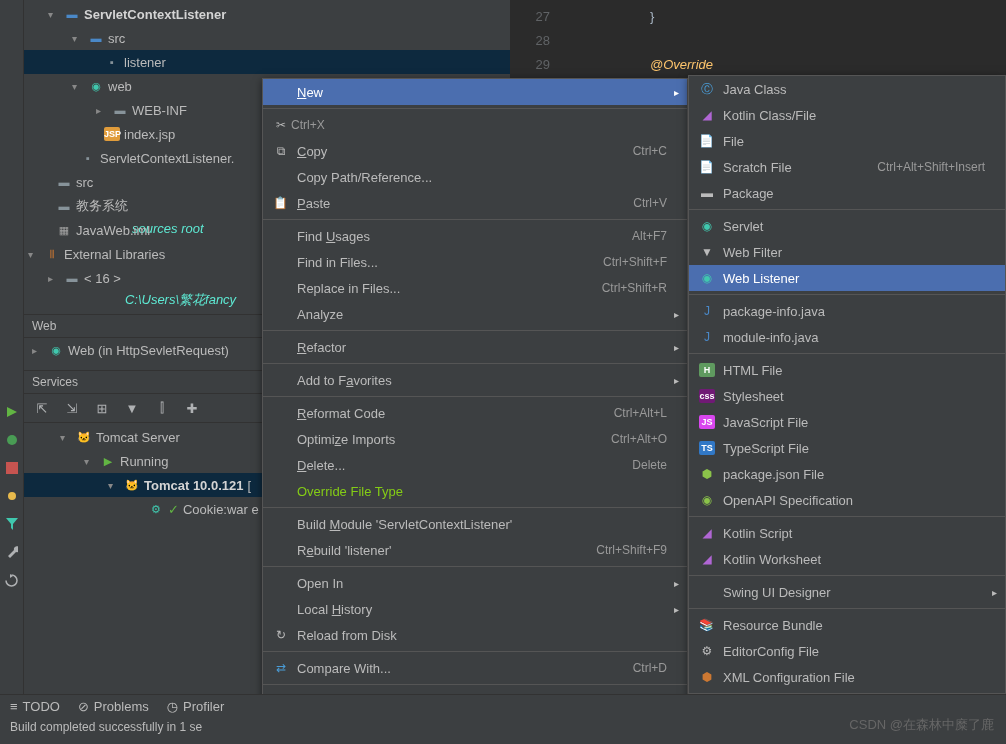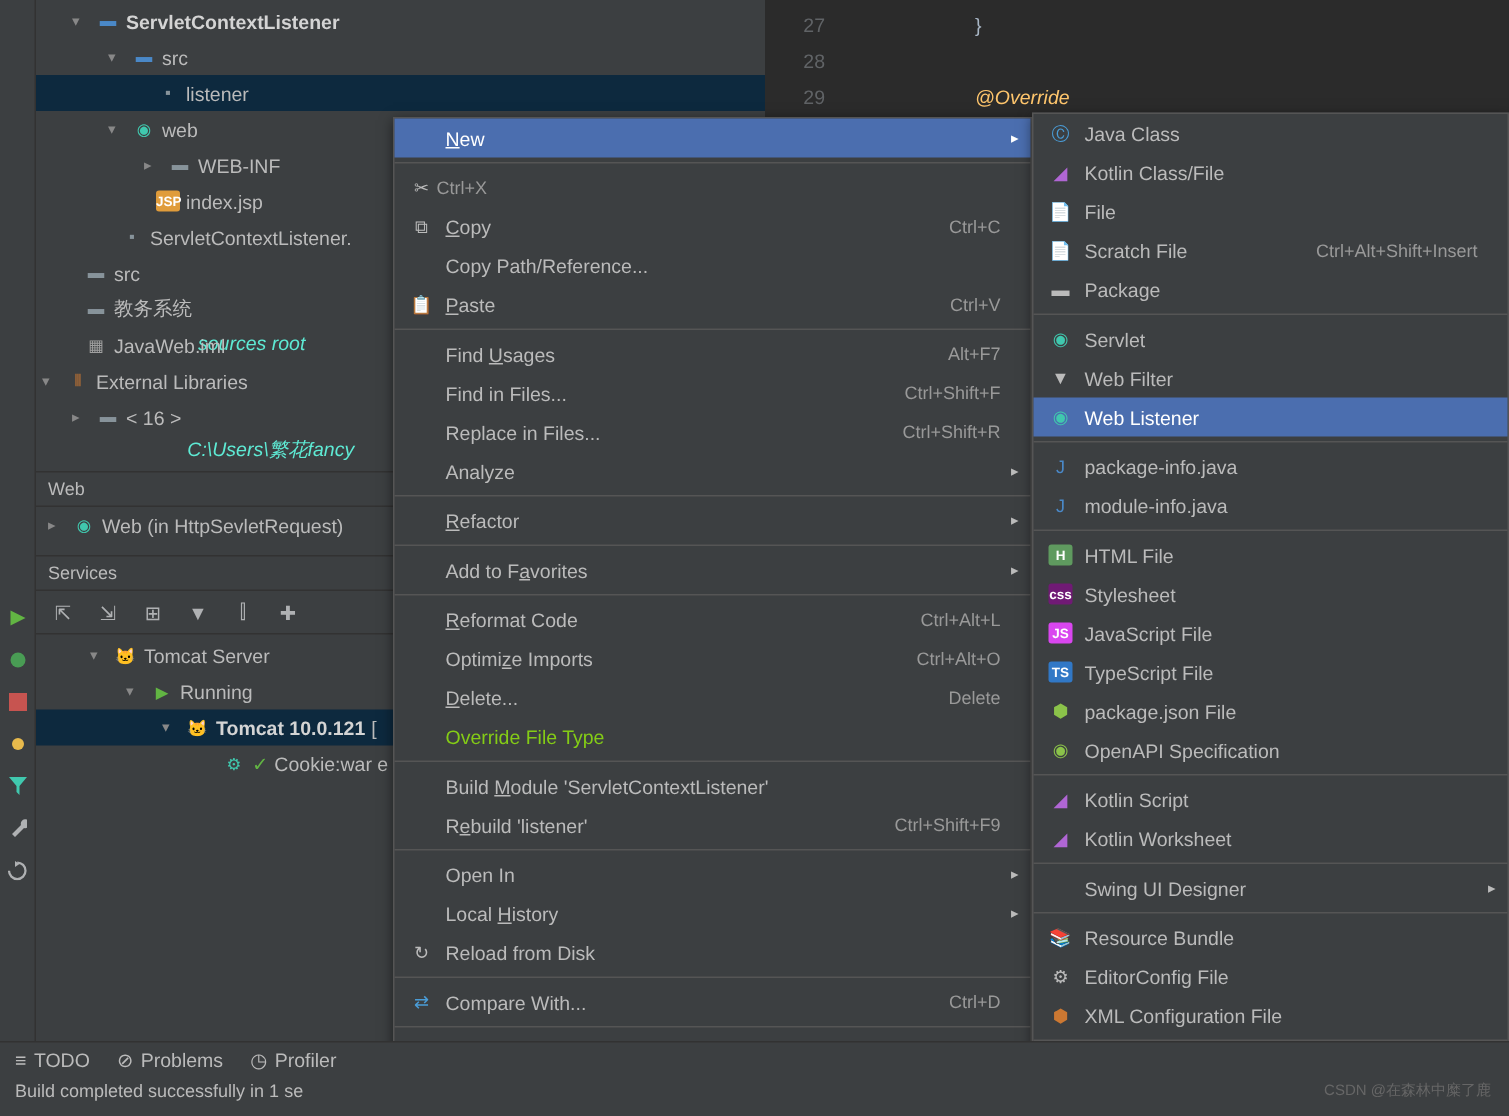--- a/index.html
+++ b/index.html
@@ -35,21 +35,21 @@
 .menu2 { left: 688px; top: 75px; width: 318px; }
 .menu-item { display: flex; align-items: center; height: 26px; padding: 0 20px 0 8px; position: relative; }
 .menu-item.sel { background: #4b6eaf; color: #fff; }
 .menu-icon { width: 20px; display: flex; justify-content: center; font-size: 12px; }
 .menu-label { flex: 1; padding-left: 6px; }
 .menu-label u { text-decoration: underline; }
 .menu-shortcut { color: #999; font-size: 12px; }
 .menu-arrow { position: absolute; right: 8px; font-size: 10px; }
 .menu-sep { height: 1px; background: #555; margin: 3px 0; }
 .menu-item.disabled { color: #84cc16; }
-.watermark { position: absolute; right: 12px; bottom: 10px; color: #666; font-size: 10px; z-index: 100; }
+.watermark { position: absolute; right: 12px; bottom: 10px; color: #666; font-size: 13px; z-index: 100; }
 .ficon { width: 16px; height: 14px; display: inline-block; border-radius: 2px; font-size: 9px; font-weight: bold; text-align: center; line-height: 14px; color: #fff; }
 </style>
 </head>
 <body>
 
 <div class="main">
   <div class="sidebar">
     <div class="sidebar-icon">
         <svg width="14" height="14">
           <path d="M2 2 L12 7 L2 12 Z" fill="#62b543"></path>

